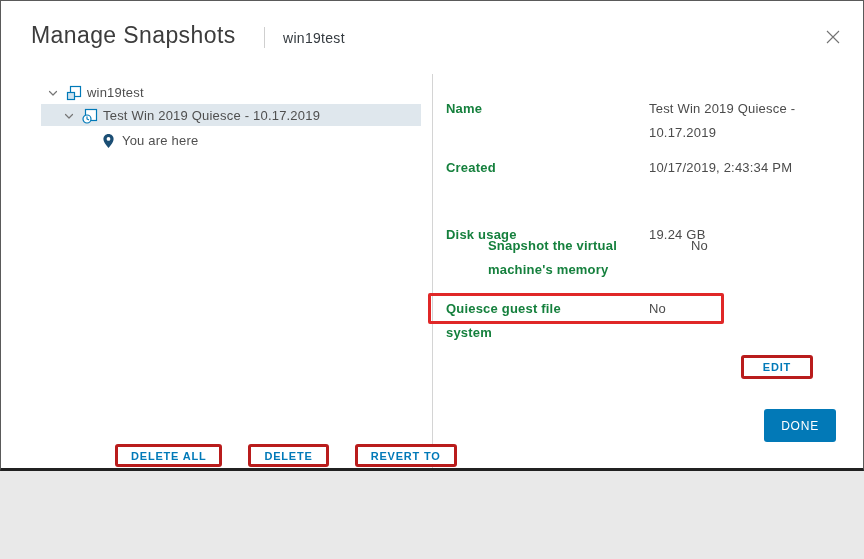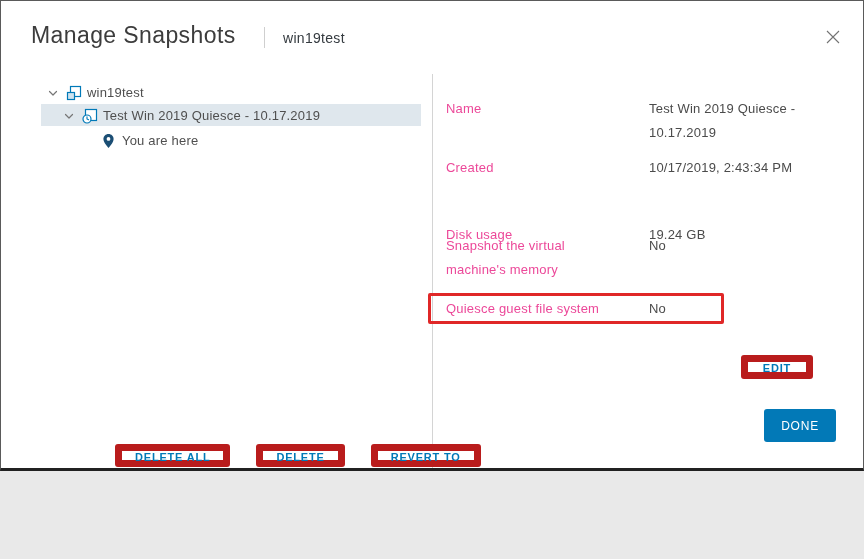--- a/index.html
+++ b/index.html
@@ -22,29 +22,29 @@
   
   .v-divider { position:absolute; left:431px; top:73px; width:1px; height:399px; background:#d4d4d4; }
   .h-divider { position:absolute; left:14px; top:472px; width:836px; height:1px; background:#cfcfcf; }
   
   .tree-row { position:absolute; height:21px; display:flex; align-items:center; font-size:13px; color:#4f4f4f; letter-spacing:0.2px; }
   .tree-row .twisty { width:12px; height:12px; margin-right:7px; flex:0 0 auto; }
   .tree-row .t-icon { width:16px; height:16px; margin-right:5px; flex:0 0 auto; }
   .row-selected-bg { position:absolute; left:40px; top:103px; width:380px; height:22px; background:#dfe7ed; }
   
   .detail-row { position:absolute; left:445px; font-size:13px; line-height:24px; letter-spacing:0.2px; }
-  .detail-label { display:inline-block; width:160px; vertical-align:top; color:#ec4899; }
+  .detail-label { display:inline-block; width:160px; vertical-align:top; color:#15803d;font-weight:bold; }
   .detail-value { position:absolute; left:203px; top:0; width:185px; color:#4b4b4b; }
   .annotation-box {
     position:absolute; left:427px; top:292px; width:296px; height:31px;
     border:3px solid #e02727; border-radius:2px; pointer-events:none;
   }
   
   .btn-outline {
-    background:#ffffff; border:7px solid #b91c1c; border-radius:3px; color:#0079b8;
+    background:#ffffff; border:3px solid #b91c1c; border-radius:3px; color:#0079b8;
     font-family:"Liberation Sans",sans-serif; font-size:11px; font-weight:bold;
     letter-spacing:0.8px; padding:0 13px; height:23px; cursor:pointer; text-transform:uppercase;
   }
   .edit-btn { position:absolute; left:740px; top:354px; width:72px; height:24px; padding:0; }
   .tree-actions { position:absolute; left:114px; top:443px; display:flex; gap:26px; }
   .done-btn {
     position:absolute; right:27px; bottom:26px; background:#0279b7; border:none; border-radius:3px;
     color:#ffffff; font-family:"Liberation Sans",sans-serif; font-size:12px; font-weight:normal;
     letter-spacing:0.8px; padding:0 17px; height:33px; cursor:pointer;
   }
@@ -122,21 +122,21 @@
     <span class="detail-value">Test Win 2019 Quiesce - 10.17.2019</span>
   </div>
   <div class="detail-row" style="top:155px;">
     <span class="detail-label">Created</span>
     <span class="detail-value">10/17/2019, 2:43:34 PM</span>
   </div>
   <div class="detail-row" style="top:208px;margin-top:14px;">
     <span class="detail-label">Disk usage</span>
     <span class="detail-value">19.24 GB</span>
   </div>
-  <div class="detail-row" style="top:233px;">
+  <div class="detail-row" style="top:233px;margin-left:42px;">
     <span class="detail-label">Snapshot the virtual machine's memory</span>
     <span class="detail-value">No</span>
   </div>
   <div class="detail-row" style="top:296px;">
     <span class="detail-label">Quiesce guest file system</span>
     <span class="detail-value">No</span>
   </div>
 
   <div class="annotation-box"></div>
 

